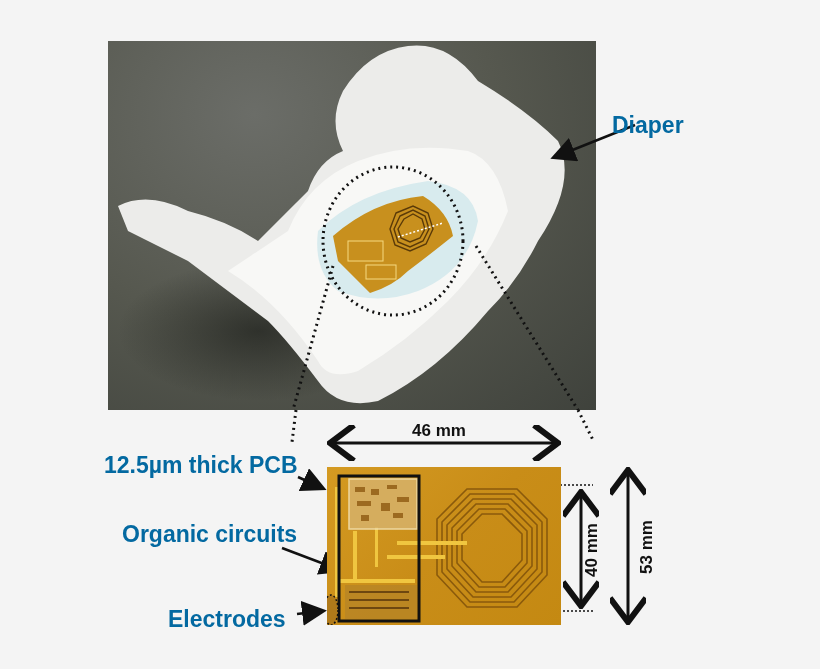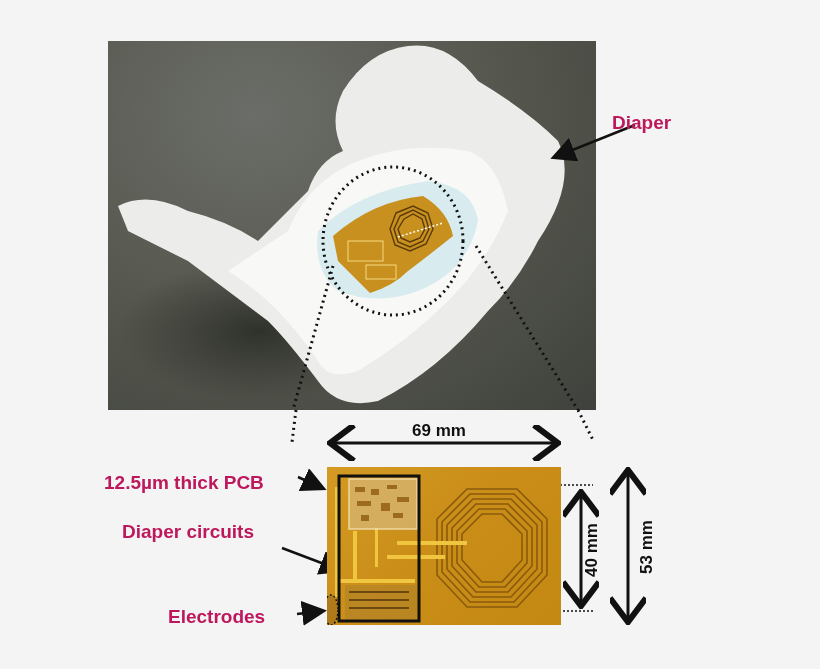--- a/index.html
+++ b/index.html
@@ -1,18 +1,18 @@
 <!DOCTYPE html>
 <html><head>
 <meta charset="utf-8">
 <style>
   html,body{margin:0;padding:0;}
   body{width:820px;height:669px;background:#f4f4f4;position:relative;overflow:hidden;font-family:"Liberation Sans",sans-serif;}
   .photo{position:absolute;left:108px;top:41px;width:488px;height:369px;background:radial-gradient(ellipse at 30% 20%,#6b6d68 0%,#56584f 50%,#3f423c 100%);overflow:hidden;}
-  .label{position:absolute;font-weight:bold;color:#be185d;font-size:19px;white-space:nowrap;}
+  .label{position:absolute;font-weight:bold;color:#0369a1;font-size:23px;white-space:nowrap;}
   .dim{position:absolute;font-weight:bold;color:#111;font-size:17px;white-space:nowrap;}
   .pcb{position:absolute;left:327px;top:467px;width:234px;height:158px;background:linear-gradient(135deg,#d49a22 0%,#c98d18 50%,#c48912 100%);}
   svg{position:absolute;left:0;top:0;}
 </style>
 </head>
 <body>
 
 <div class="photo">
   <svg width="488" height="369" viewBox="0 0 488 369">
     <defs>
@@ -115,19 +115,19 @@
       <rect x="22" y="140" width="60" height="2"></rect>
     </g>
 
     <rect x="12" y="9" width="80" height="145" fill="none" stroke="#111" stroke-width="3"></rect>
 
     <ellipse cx="4" cy="143" rx="7" ry="15" fill="#b07a1a" stroke="#111" stroke-width="1.5" stroke-dasharray="2 2"></ellipse>
   </svg>
 </div>
 
 <div class="label" style="left:612px;top:112px;">Diaper</div>
-<div class="label" style="left:104px;top:472px;text-align:right;">12.5µm thick PCB</div>
-<div class="label" style="left:122px;top:521px;">Diaper circuits</div>
+<div class="label" style="left:104px;top:452px;text-align:right;">12.5µm thick PCB</div>
+<div class="label" style="left:122px;top:521px;">Organic circuits</div>
 <div class="label" style="left:168px;top:606px;">Electrodes</div>
 
-<div class="dim" style="left:412px;top:421px;">69 mm</div>
+<div class="dim" style="left:412px;top:421px;">46 mm</div>
 <div class="dim" style="left:570px;top:540px;transform:rotate(-90deg);transform-origin:center;width:60px;text-align:center;margin-left:-8px;">40 mm</div>
 <div class="dim" style="left:617px;top:537px;transform:rotate(-90deg);transform-origin:center;width:60px;text-align:center;margin-left:0px;">53 mm</div>
 
 </body></html>

